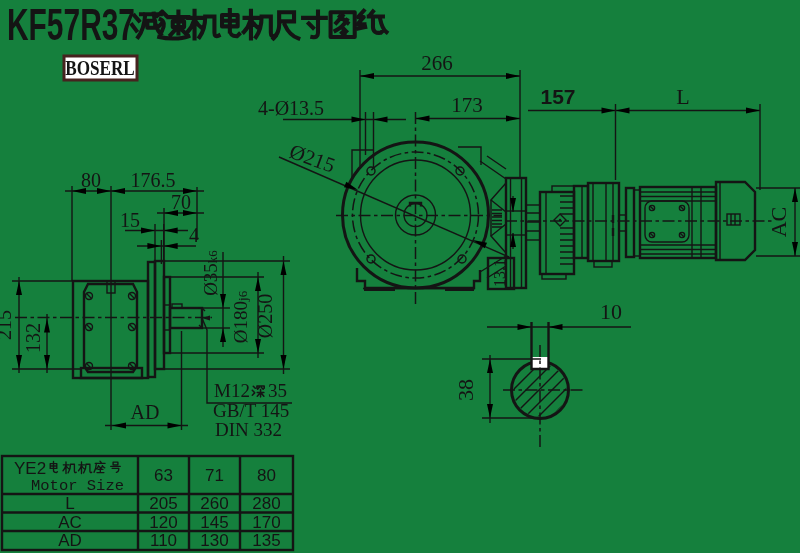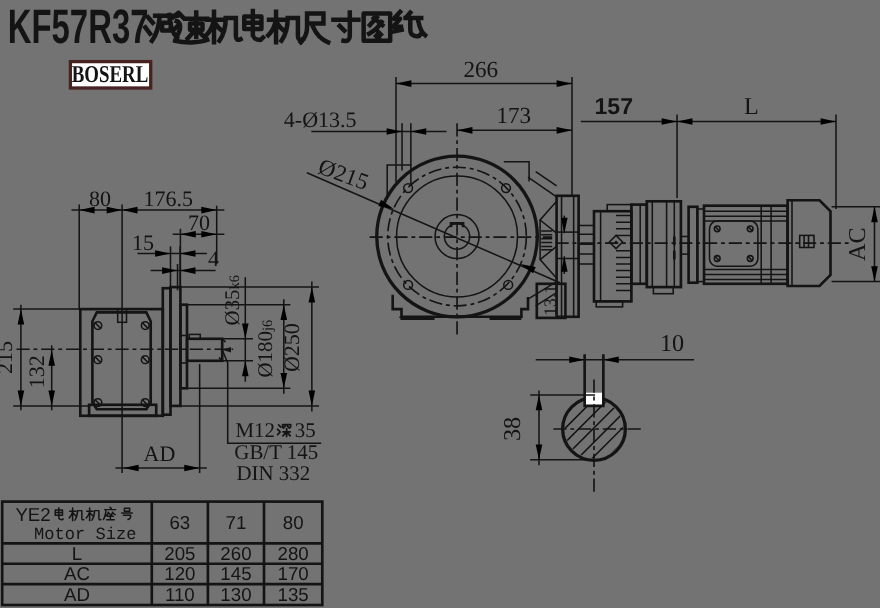--- a/index.html
+++ b/index.html
@@ -1,14 +1,14 @@
 <!DOCTYPE html>
 <html><head><meta charset="utf-8"><style>
 html,body{margin:0;padding:0;background:#fff}
-.page{position:relative;width:800px;height:553px;background:#737373;overflow:hidden}
+.page{position:relative;width:800px;height:553px;background:#15803d;overflow:hidden}
 svg{position:absolute;left:0;top:0}
 text{fill:#141414}
 .d{font-family:"Liberation Serif",serif;font-size:20px}
 .d21{font-family:"Liberation Serif",serif;font-size:21px}
 .d22{font-family:"Liberation Serif",serif;font-size:22px}
 .d19{font-family:"Liberation Serif",serif;font-size:19px}
 .bold157{font-family:"Liberation Sans",sans-serif;font-size:21px;font-weight:bold}
 .tb{font-family:"Liberation Sans",sans-serif;font-size:17px}
 .mono{font-family:"Liberation Mono",monospace;font-size:15.5px}
 .cj{stroke:#141414;stroke-width:10;fill:none;stroke-linecap:round;stroke-linejoin:round}

